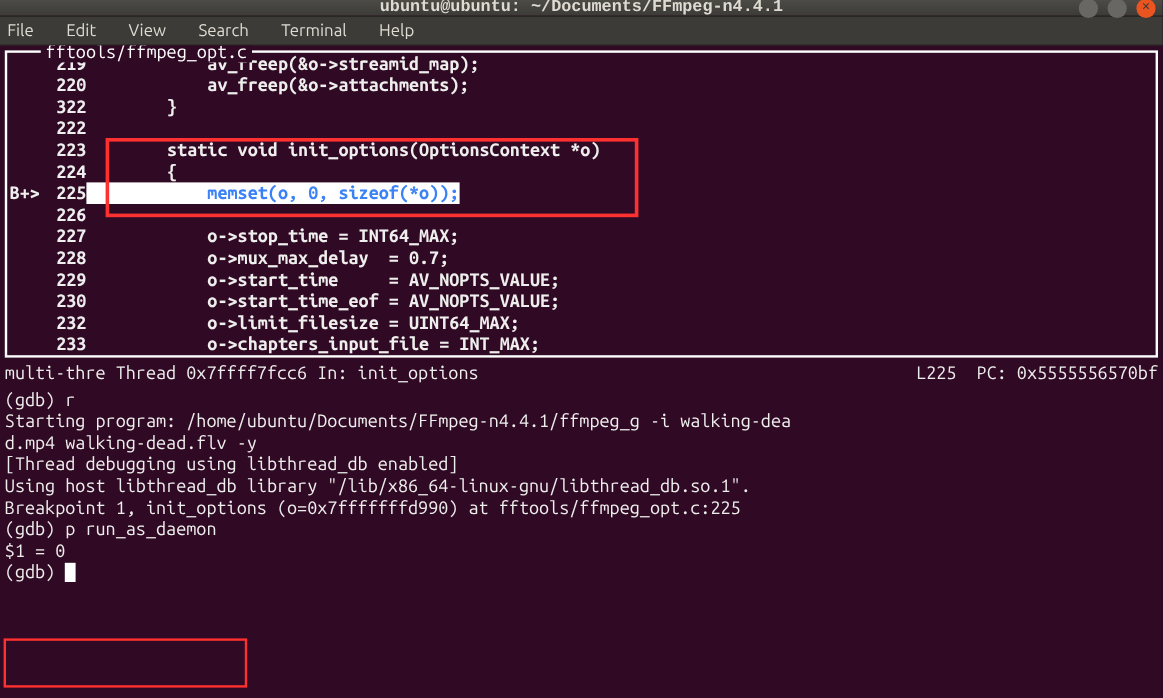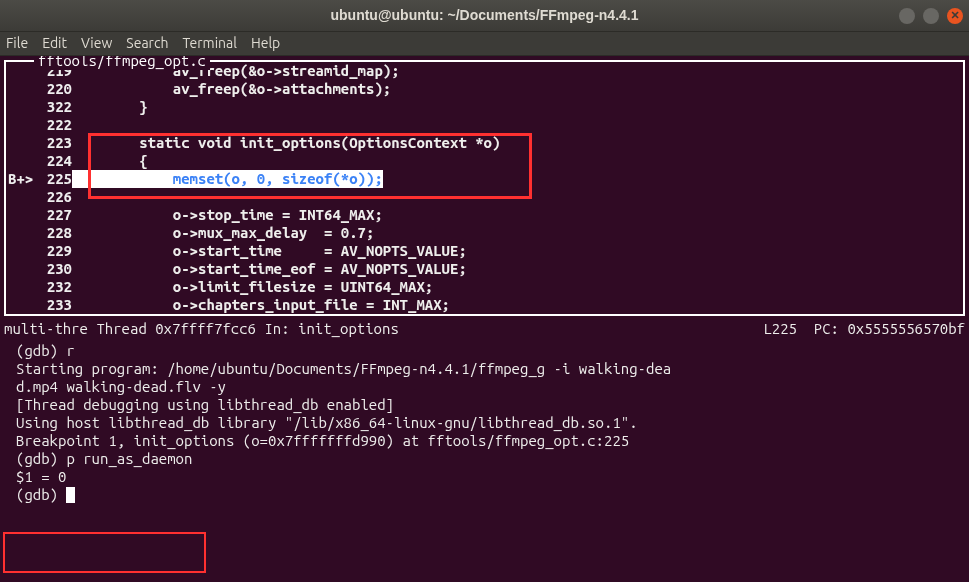--- a/index.html
+++ b/index.html
@@ -9,25 +9,25 @@
       color: #eeeeec;
       width: 969px;
       height: 582px;
       overflow: hidden;
       font-size: 15px;
       line-height: 1.2;
     }
     .titlebar {
       background: #3c3b37;
       background: linear-gradient(to bottom, #4c4b46 0%, #3c3b37 100%);
-      height: 32px;
+      height: 14px;
       display: flex;
       align-items: center;
       color: #dfdbd2;
-      font-family: Liberation Sans, sans-serif;
+      font-family: Liberation Mono, monospace;
       font-size: 14px;
       font-weight: bold;
       position: relative;
       border-bottom: 1px solid #2c2b27;
       padding-left: 18px;
     }
     .titlebar-title {
       position: absolute;
       left: 50%;
       transform: translateX(-50%);
@@ -51,21 +51,21 @@
     }
     .wc-min { background: #686763; }
     .wc-max { background: #686763; }
     .wc-close { background: #e95420; }
     .menubar {
       background: #3c3b37;
       height: 24px;
       display: flex;
       align-items: center;
       padding: 0 6px;
-      gap: 14px;
+      gap: 27px;
       font-family: "Ubuntu", sans-serif;
       font-size: 14px;
       color: #dfdbd2;
       border-bottom: 1px solid #2c2b27;
     }
     .menu-item { cursor: pointer; }
     .terminal {
       background: #300a24;
       padding: 0;
       height: calc(100% - 52px);
@@ -110,21 +110,20 @@
     .status-line {
       white-space: pre;
       padding: 2px 4px 4px 4px;
       display: flex;
     }
     .status-left { flex: 1; }
     .status-right { }
     .gdb-area {
       padding: 0 4px;
       white-space: pre;
-      margin-left: 12px;
     }
     .annot-box2 {
       position: absolute;
       border: 2px solid #ff3030;
       left: 3px;
       top: 532px;
       width: 203px;
       height: 41px;
       pointer-events: none;
     }

